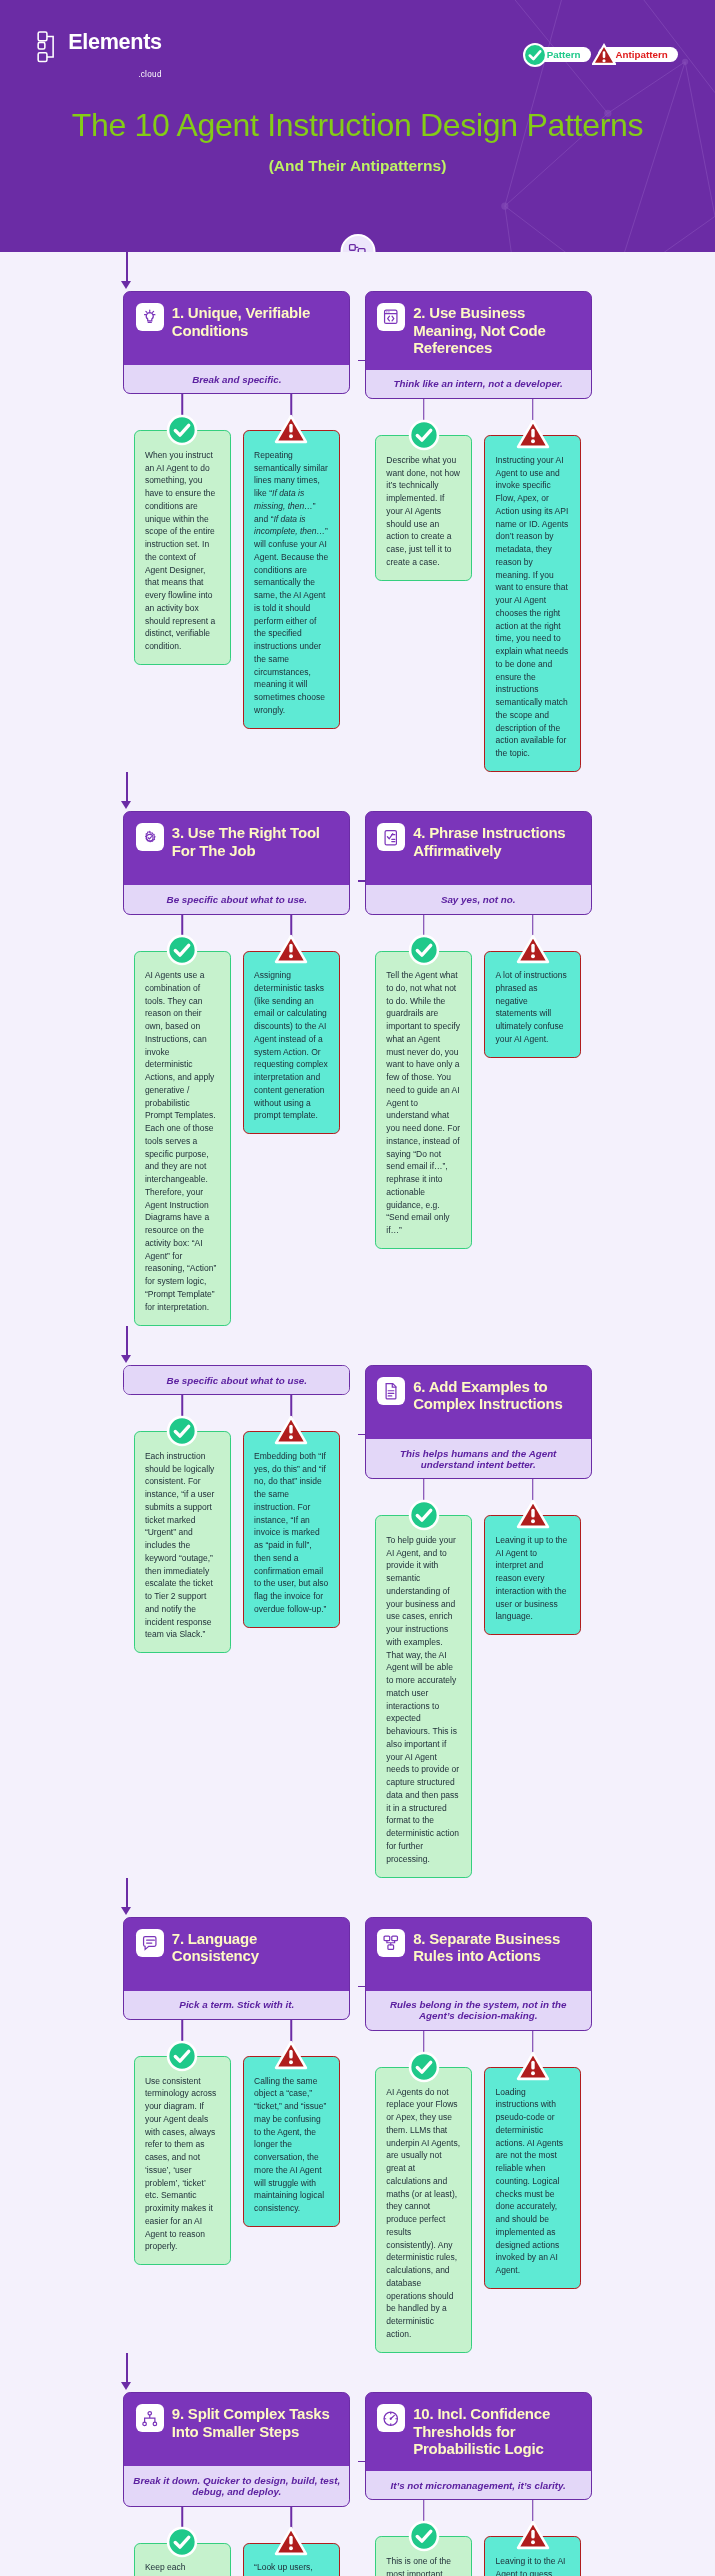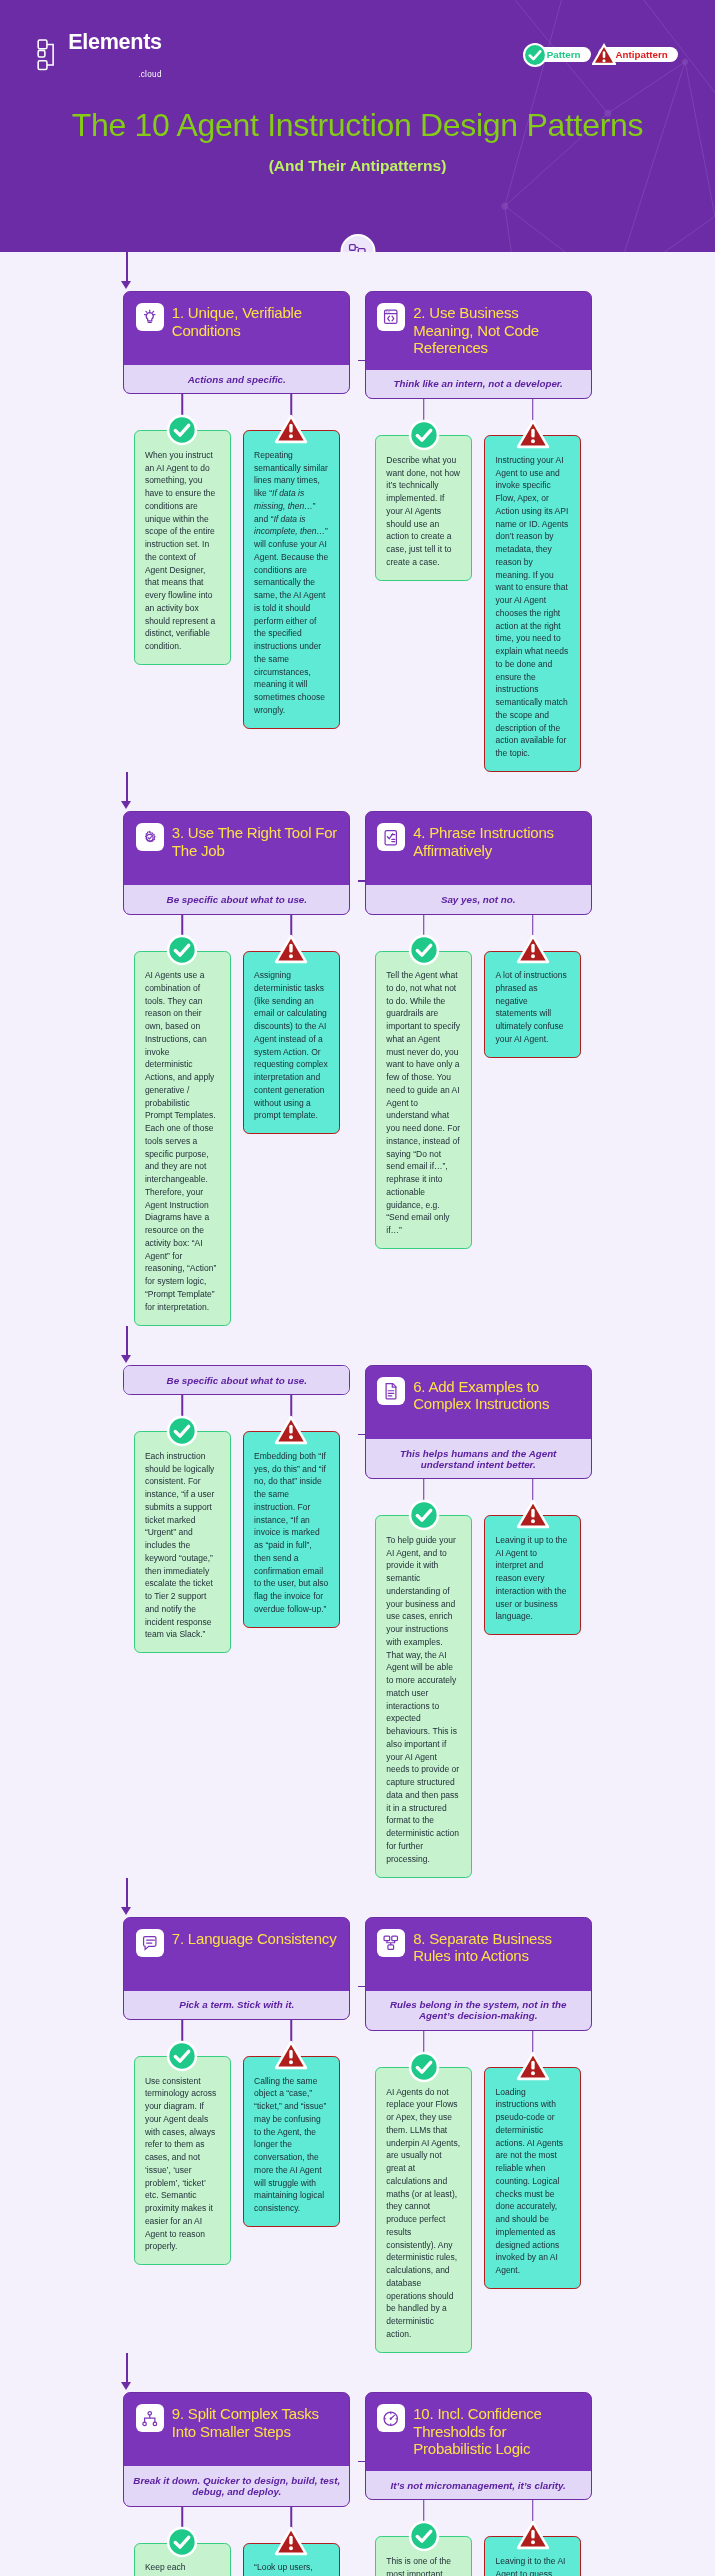--- a/index.html
+++ b/index.html
@@ -23,21 +23,21 @@
     position: absolute; inset: 0;
     opacity: .35;
     pointer-events: none;
   }
   .hero-top {
     position: relative;
     display: flex; align-items: center; justify-content: space-between;
     padding: 0 37px;
     z-index: 2;
   }
-  .brand { display: flex; align-items: center; gap: 7.2px; }
+  .brand { display: flex; align-items: flex-start; gap: 7.2px; }
   .brand-mark { width: 24px; height: 32px; }
   .brand-txt { display: flex; flex-direction: column; }
   .brand-name {
     color: #fff; font-size: 21.6px; font-weight: bold; letter-spacing: -0.3px;
     line-height: 1;
   }
   .brand-sub {
     color: #fff; font-size: 8.2px; text-align: right; margin-top: 17px;
     letter-spacing: 0.3px;
   }
@@ -92,21 +92,21 @@
   .card-head {
     background: #7b35ba; padding: 11.3px 11.3px 13.4px;
     display: flex; gap: 8.2px; align-items: flex-start;
     min-height: 73px;
   }
   .card-icon {
     flex: 0 0 auto; width: 28px; height: 28px; border-radius: 6.2px;
     background: #fff; display: flex; align-items: center; justify-content: center;
   }
   .card-title {
-    color: #fde047; font-size: 15px; font-weight: normal; line-height: 1.16;
+    color: #fef9c3; font-size: 15px; font-weight: bold; line-height: 1.16;
     letter-spacing: -0.2px; padding-top: 1px;
   }
   .card-tag {
     background: #e3d7f8; color: #5c21a0;
     font-style: italic; font-weight: bold;
     font-size: 9.8px; text-align: center;
     padding: 8.8px 8.2px;
   }
 
   .boxes { display: flex; gap: 12px; padding: 0 10.3px; align-items: flex-start; }
@@ -233,21 +233,21 @@
                 <svg width="17.5" height="17.5" viewBox="0 0 34 34">
                   <g fill="none" stroke="#7b35ba" stroke-width="2.4" stroke-linecap="round">
                     <path d="M17 9 a7 7 0 0 0 -4 12.6 V25 h8 v-3.4 A7 7 0 0 0 17 9 z"></path>
                     <path d="M17 4 v3 M7 13 h3 M24 13 h3 M9.5 6.5 l2 2 M24.5 6.5 l-2 2"></path>
                     <path d="M14 28 h6"></path>
                   </g>
                 </svg>
               </div>
               <div class="card-title">1. Unique, Verifiable Conditions</div>
             </div>
-            <div class="card-tag">Actions and specific.</div>
+            <div class="card-tag">Break and specific.</div>
           </div>
           <div class="boxes">
             <div class="box-wrap">
               <div class="stem"></div>
               <div class="box good">
                 <svg class="box-badge" width="32" height="32" viewBox="0 0 62 62">
                   <circle cx="31" cy="31" r="27" fill="#1fc98a" stroke="#fff" stroke-width="5"></circle>
                   <path d="M18 32 l9 9 17 -19" fill="none" stroke="#fff" stroke-width="6.5" stroke-linecap="round" stroke-linejoin="round"></path>
                 </svg>
                 <div>When you instruct an AI Agent to do something, you have to ensure the conditions are unique within the scope of the entire instruction set. In the context of Agent Designer, that means that every flowline into an activity box should represent a distinct, verifiable condition.</div>

